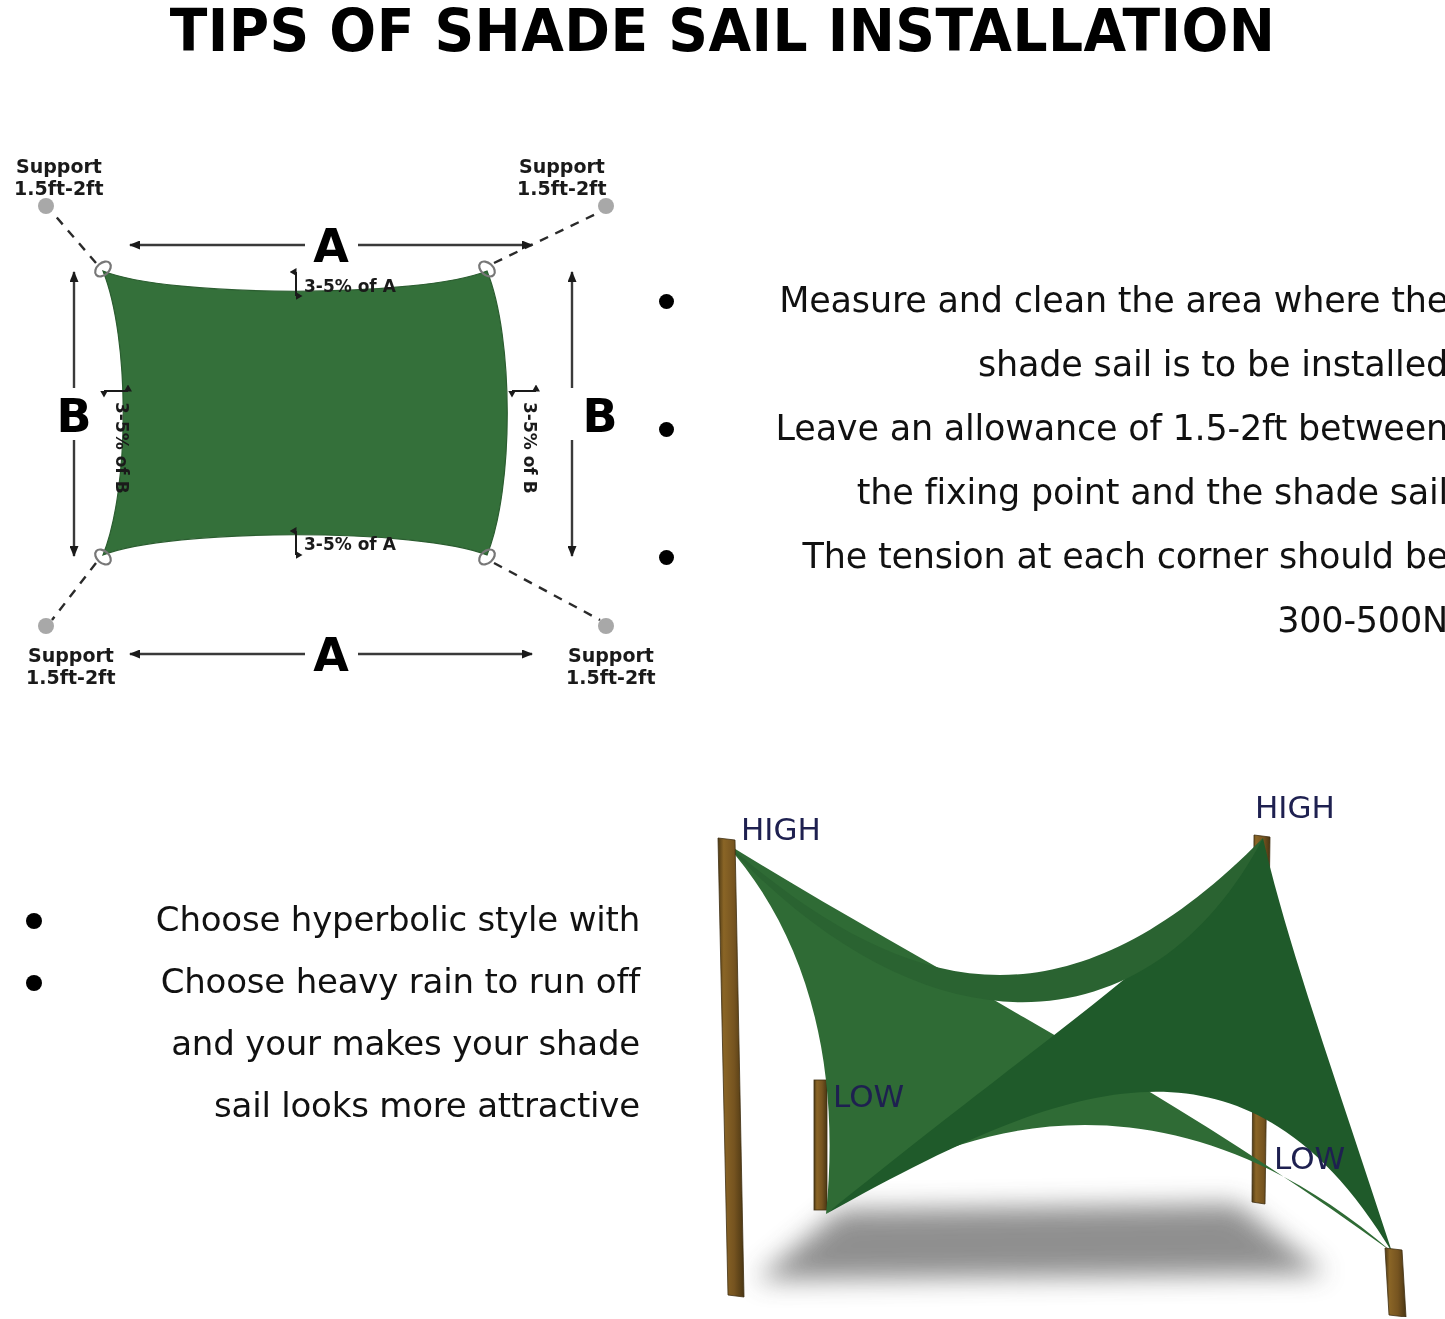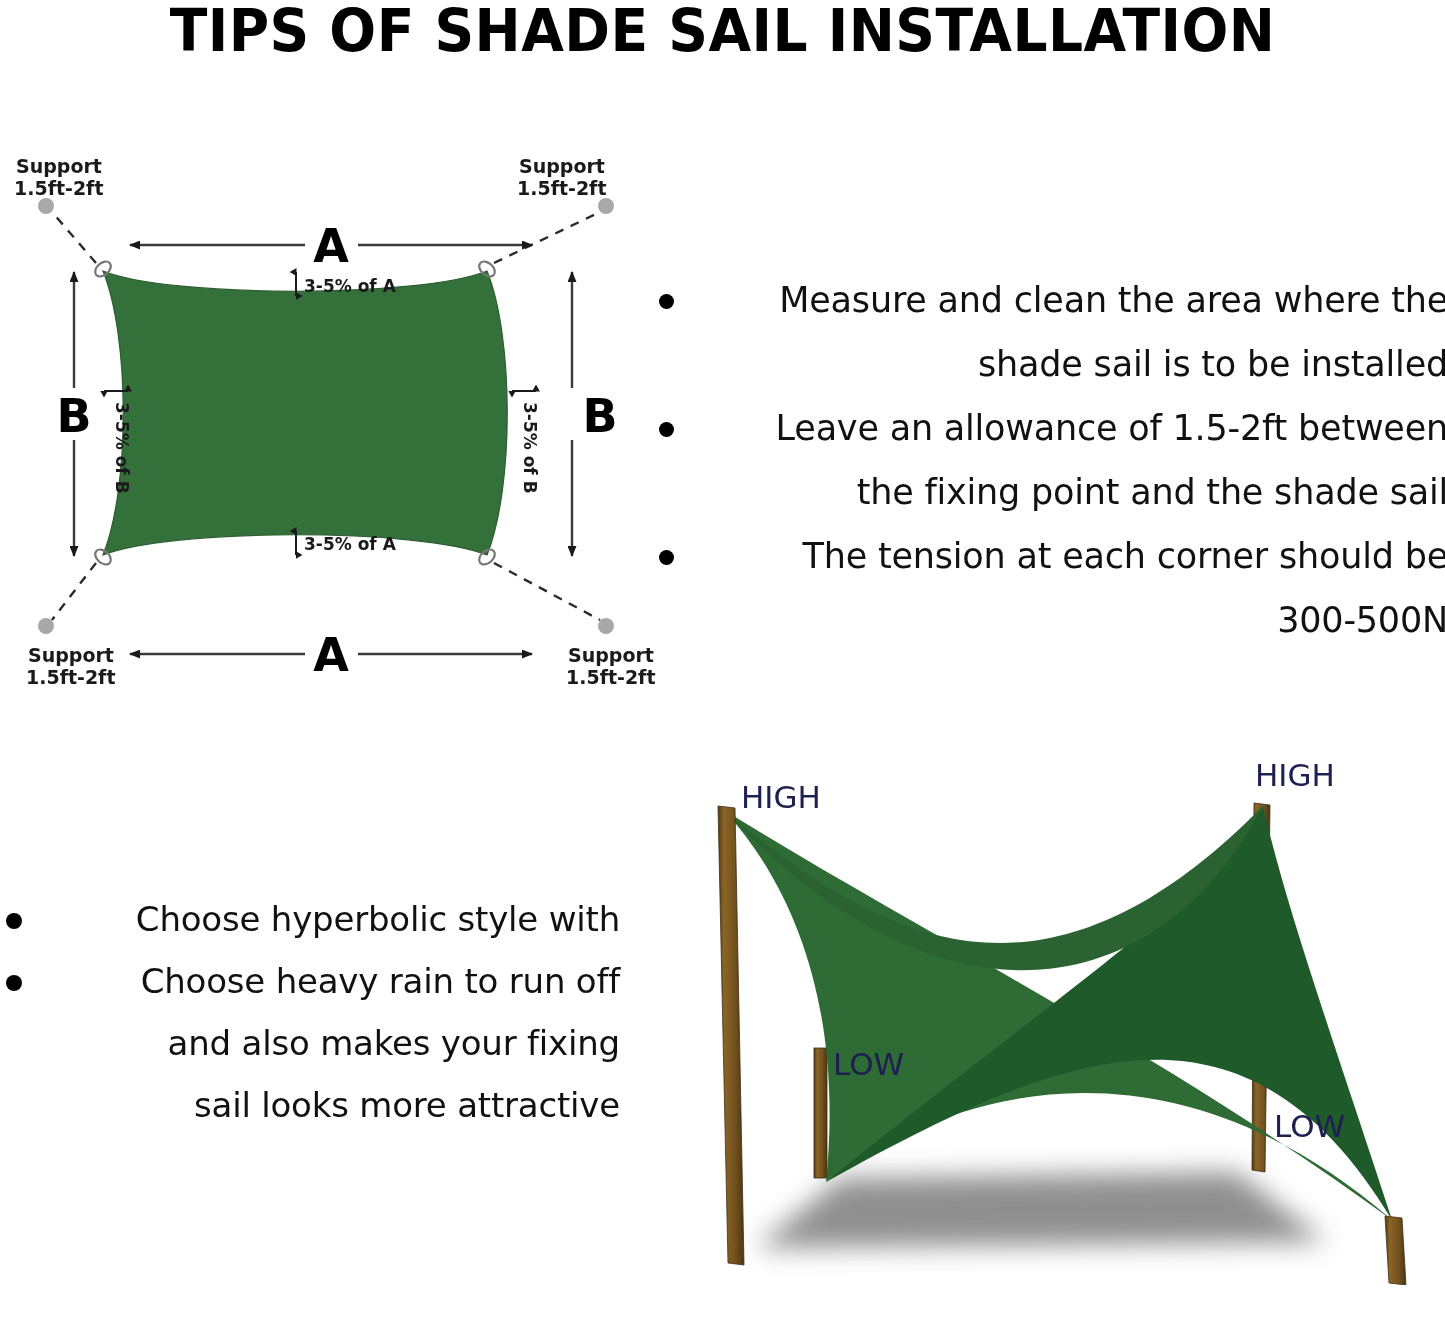--- a/index.html
+++ b/index.html
@@ -52,25 +52,26 @@
   #tips-list-top {
     left: 648px;
     top: 268px;
     width: 800px;
   }
 
   #tips-list-bottom {
     left: 0px;
     top: 888px;
     width: 620px;
+    padding-left: 20px;
   }
 
   #saddle-diagram {
     left: 636px;
-    top: 748px;
+    top: 780px;
     width: 809px;
     height: 537px;
   }
   #saddle-diagram svg { display: block; }
 
   
   ul.tips {
     list-style: none;
     margin: 0;
     padding: 0;
@@ -240,21 +241,21 @@
   </ul>
 </div>
 
 <div class="panel" id="tips-list-bottom">
   <ul class="tips">
     <li>
       <span class="tip-text">Choose hyperbolic style with</span>
     </li>
     <li>
       <span class="tip-text">Choose heavy rain to run off</span>
-      <span class="tip-text">and also makes your fixing</span>
+      <span class="tip-text">and your makes your shade</span>
       <span class="tip-text">sail looks more attractive</span>
     </li>
   </ul>
 </div>
 
 <div class="panel" id="saddle-diagram">
   <svg width="809" height="537" viewBox="0 0 809 537" xmlns="http://www.w3.org/2000/svg">
     <defs>
       <linearGradient id="postGrad" x1="0" y1="0" x2="1" y2="0">
         <stop offset="0%" stop-color="#4e3a15"></stop>

